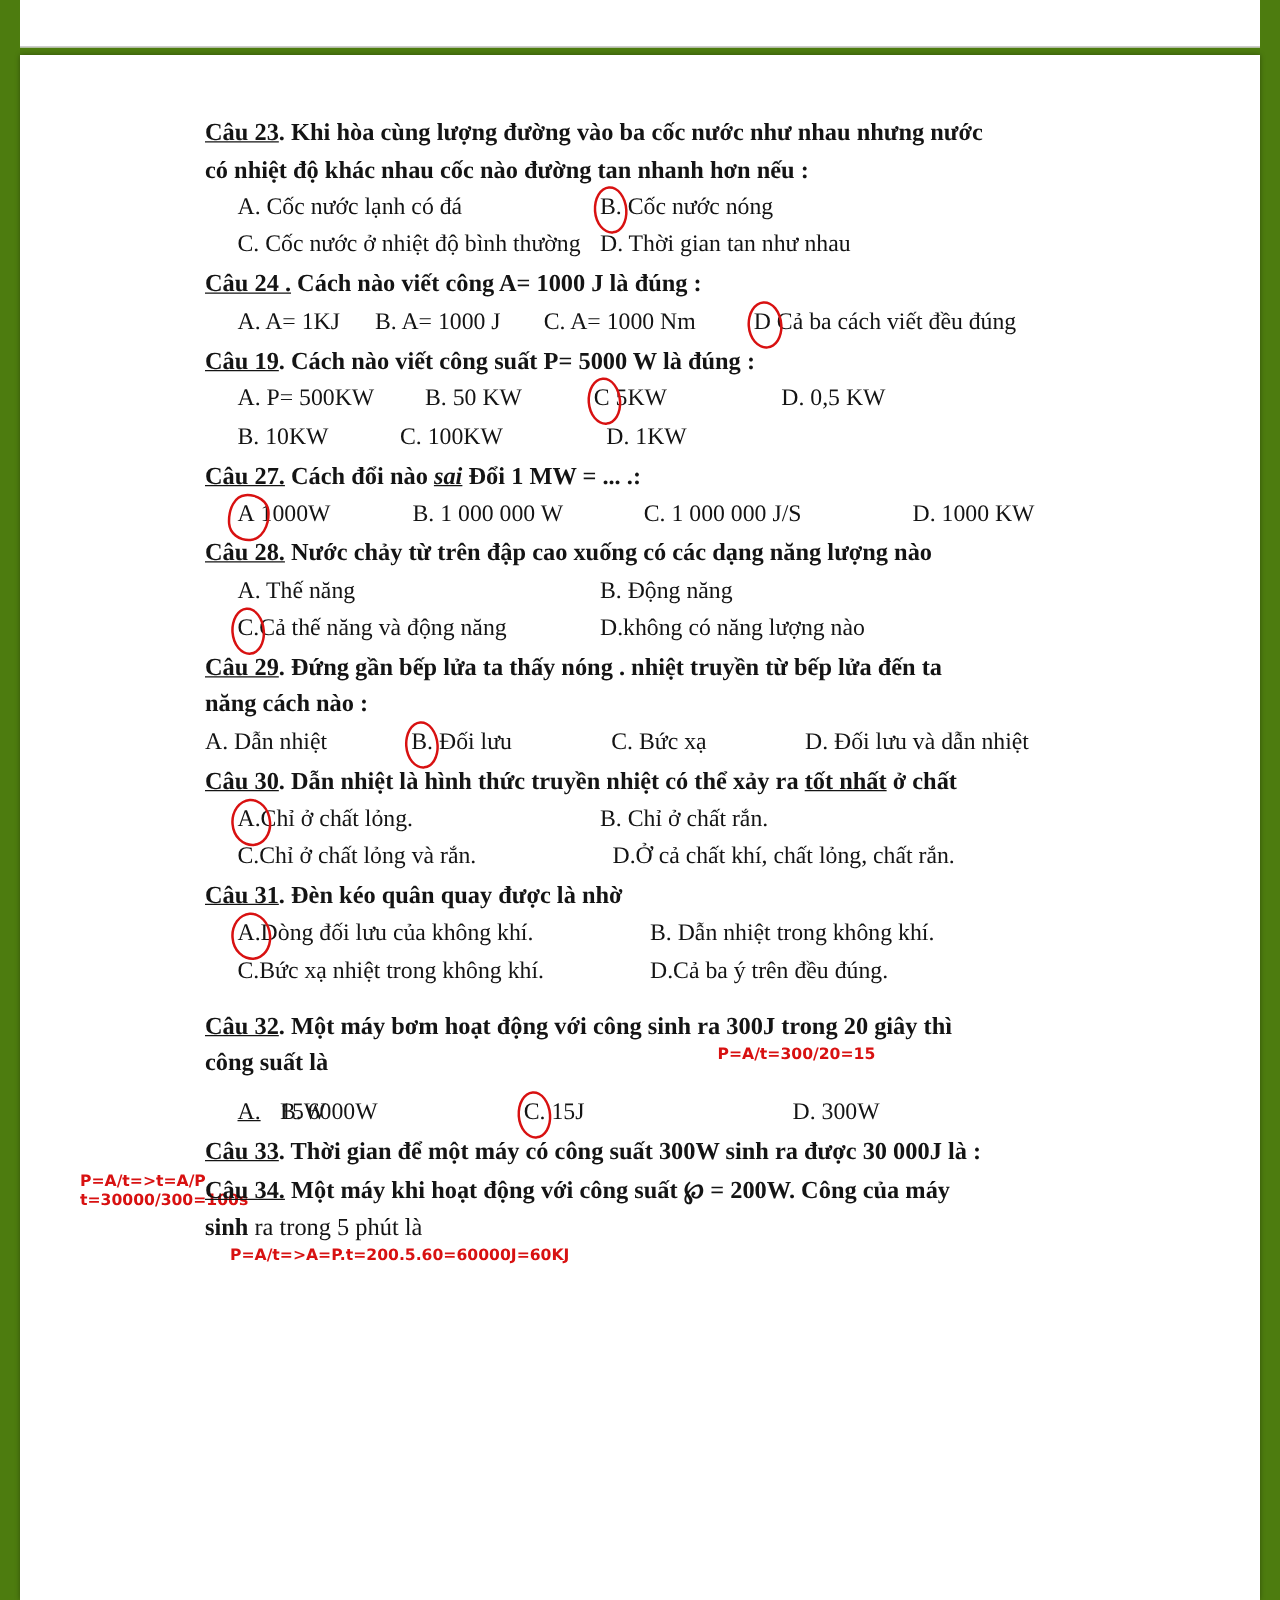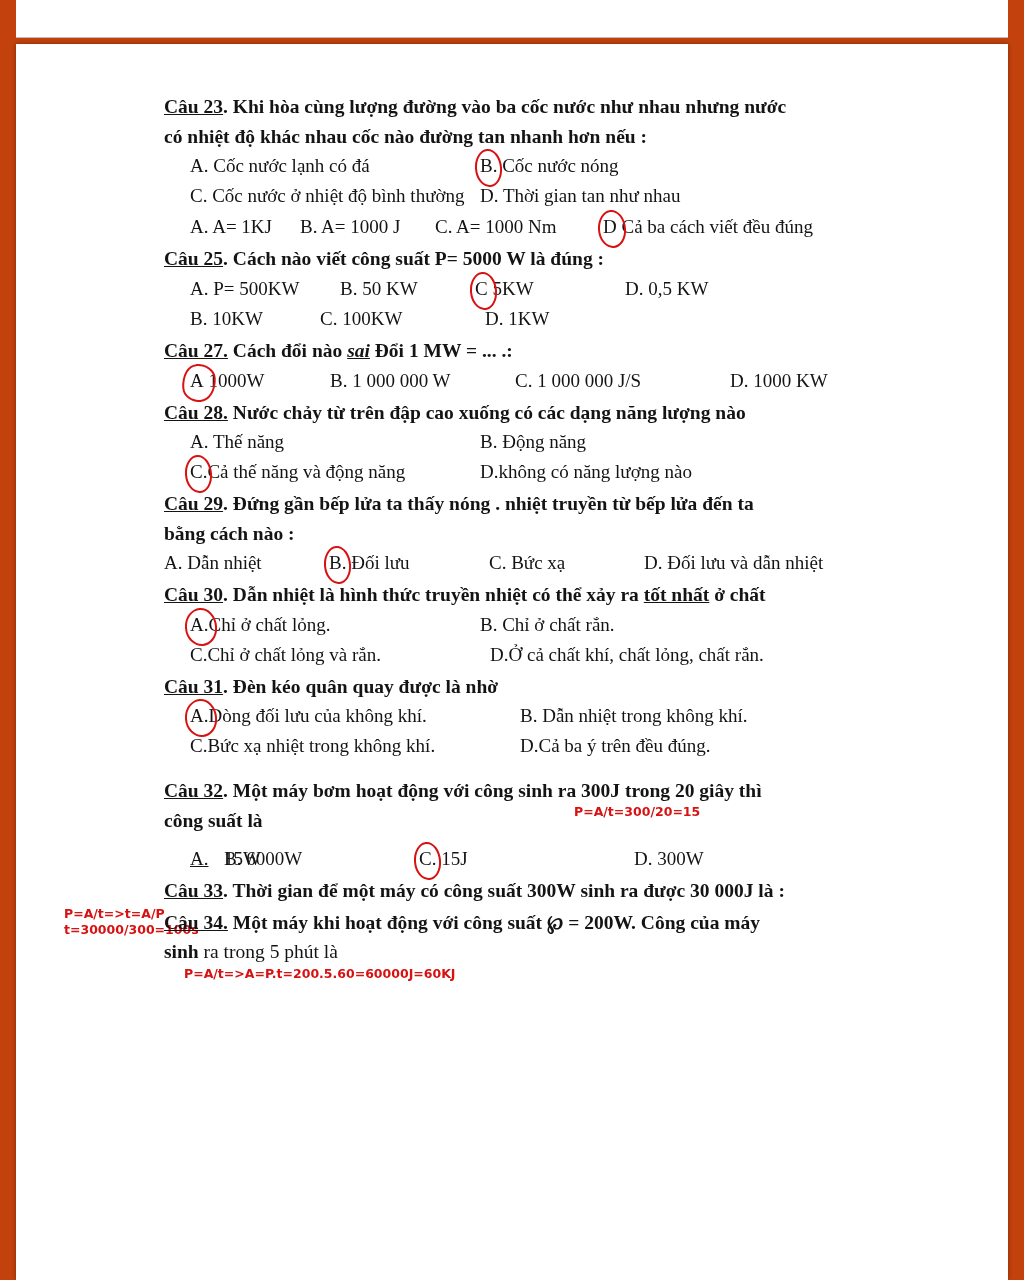--- a/index.html
+++ b/index.html
@@ -10,21 +10,21 @@
   body {
     width: 1024px;
     height: 1280px;
     font-family: "Liberation Serif", serif;
     overflow: hidden;
   }
   .page-wrap {
     position: relative;
     width: 1024px;
     height: 1280px;
-    background: #c2410c;
+    background: #4d7c0f;
   }
   .top-strip {
     position: absolute;
     top: 0; left: 16px;
     width: 992px; height: 38px;
     background: #ffffff;
     border-bottom: 1px solid #bdbdbd;
     box-sizing: border-box;
   }
   .paper {
@@ -117,31 +117,34 @@
           <span class="opt sp-a" style="width:290px">A. Cốc nước lạnh có đá</span>
           <span class="opt"><span class="mk">B</span><span>. Cốc nước nóng</span></span>
         </div>
         <div class="ans-row indent1">
           <span class="opt" style="width:290px">C. Cốc nước ở nhiệt độ bình thường</span>
           <span class="opt">D. Thời gian tan như nhau</span>
         </div>
       </div>
 
       <div class="q">
+        <div class="qhead">
+          <span class="qlabel">Câu 24 .</span><span class="qtext"> Cách nào viết công A= 1000 J là đúng :</span>
+        </div>
         <div class="ans-row indent1">
           <span class="opt" style="width:110px">A. A= 1KJ</span>
           <span class="opt" style="width:135px">B. A= 1000 J</span>
           <span class="opt" style="width:168px">C. A= 1000 Nm</span>
           <span class="opt"><span class="mk">D</span><span> Cả ba cách viết đều đúng</span></span>
         </div>
       </div>
 
       <div class="q">
         <div class="qhead">
-          <span class="qlabel">Câu 25</span><span class="qtext">. Cách nào viết công suất P= 5000 W là đúng :</span>
+          <span class="qlabel">Câu 19</span><span class="qtext">. Cách nào viết công suất P= 5000 W là đúng :</span>
         </div>
         <div class="ans-row indent1">
           <span class="opt" style="width:150px">A. P= 500KW</span>
           <span class="opt" style="width:135px">B. 50 KW</span>
           <span class="opt" style="width:150px"><span class="mk">C</span><span> 5KW</span></span>
           <span class="opt">D. 0,5 KW</span>
         </div>
       </div>
 
       <div class="q">
@@ -174,21 +177,21 @@
         </div>
         <div class="ans-row indent1">
           <span class="opt" style="width:290px"><span class="mk">C</span><span>.Cả thế năng và động năng</span></span>
           <span class="opt">D.không có năng lượng nào</span>
         </div>
       </div>
 
       <div class="q">
         <div class="qhead">
           <span class="qlabel">Câu 29</span><span class="qtext">. Đứng gần bếp lửa ta thấy nóng . nhiệt truyền từ bếp lửa đến ta</span>
-          <div class="qtext">bằng cách nào :</div>
+          <div class="qtext">năng cách nào :</div>
         </div>
         <div class="ans-row indent0">
           <span class="opt" style="width:165px">A. Dẫn nhiệt</span>
           <span class="opt" style="width:160px"><span class="mk">B</span><span>. Đối lưu</span></span>
           <span class="opt" style="width:155px">C. Bức xạ</span>
           <span class="opt">D. Đối lưu và dẫn nhiệt</span>
         </div>
       </div>
 
       <div class="q">

